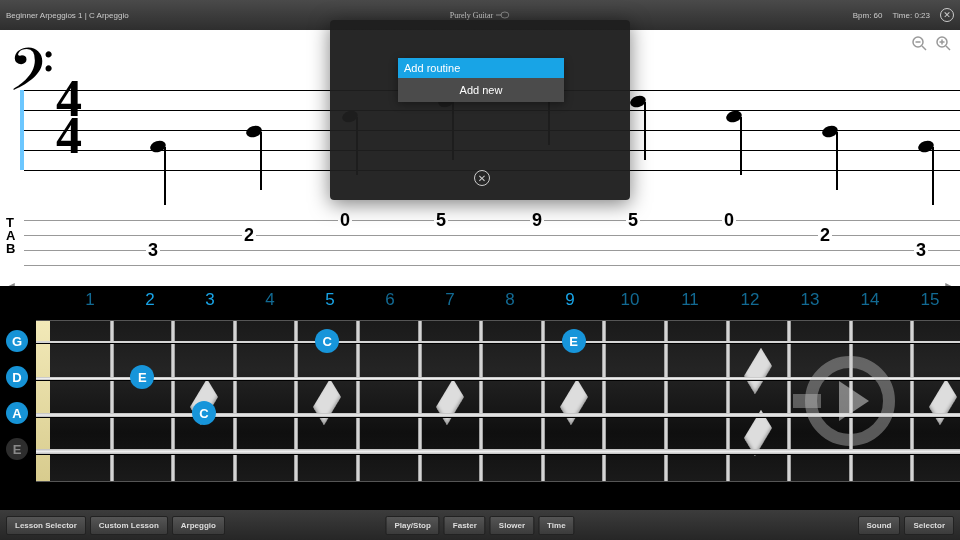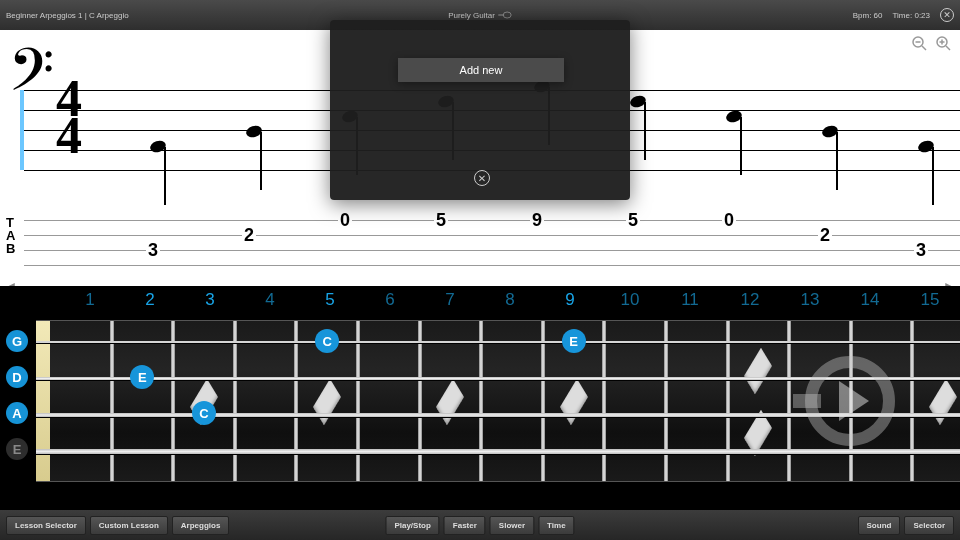--- a/index.html
+++ b/index.html
@@ -13,21 +13,21 @@
   
   .topbar {
     height: 30px;
     background: linear-gradient(#4a4a4a,#2e2e2e);
     display: flex; align-items: center;
     padding: 0 6px;
     color: #ccc; font-size: 8px;
     position: relative;
   }
   .topbar .title { flex: 0 0 auto; }
-  .topbar .brand { position: absolute; left: 50%; transform: translateX(-50%); display: flex; align-items: center; gap: 3px; }
+  .topbar .brand { position: absolute; left: 50%; transform: translateX(-50%); display: flex; align-items: center; gap: 3px; font-family: Liberation Serif, serif; }
   .topbar .right { margin-left: auto; display: flex; gap: 10px; align-items: center; }
   .close-x {
     width: 14px; height: 14px; border-radius: 50%;
     border: 1.5px solid #ccc; display: flex; align-items: center; justify-content: center;
     font-size: 9px; color: #ccc; cursor: pointer;
   }
   
   .score-area {
     background: #fff;
     height: 268px;
@@ -289,31 +289,32 @@
       <div class="finger" style="left: 106.4px; top: 56px;">E</div>
       <div class="finger" style="left: 168px; top: 92px;">C</div>
     </div>
   <div class="play-badge" style="left:850px;top:115px"></div>
 </div>
 
 <div class="bottombar">
   <div id="bb-left" style="display:flex;gap:4px">
       <div class="btn">Lesson Selector</div>
       <div class="btn">Custom Lesson</div>
-      <div class="btn">Arpeggios</div>
+      <div class="btn">Arpeggio</div>
     </div>
   <div class="center" id="bb-center">
       <div class="btn">Play/Stop</div>
       <div class="btn">Faster</div>
       <div class="btn">Slower</div>
       <div class="btn">Time</div>
     </div>
   <div class="right" id="bb-right">
       <div class="btn">Sound</div>
       <div class="btn">Selector</div>
     </div>
 </div>
 
 <div class="modal-backdrop"></div>
 <div class="modal">
+  <div class="modal-title">Add routine</div>
   <div class="modal-add">Add new</div>
 </div>
 <div class="modal-close">✕</div>
 
 </body></html>

